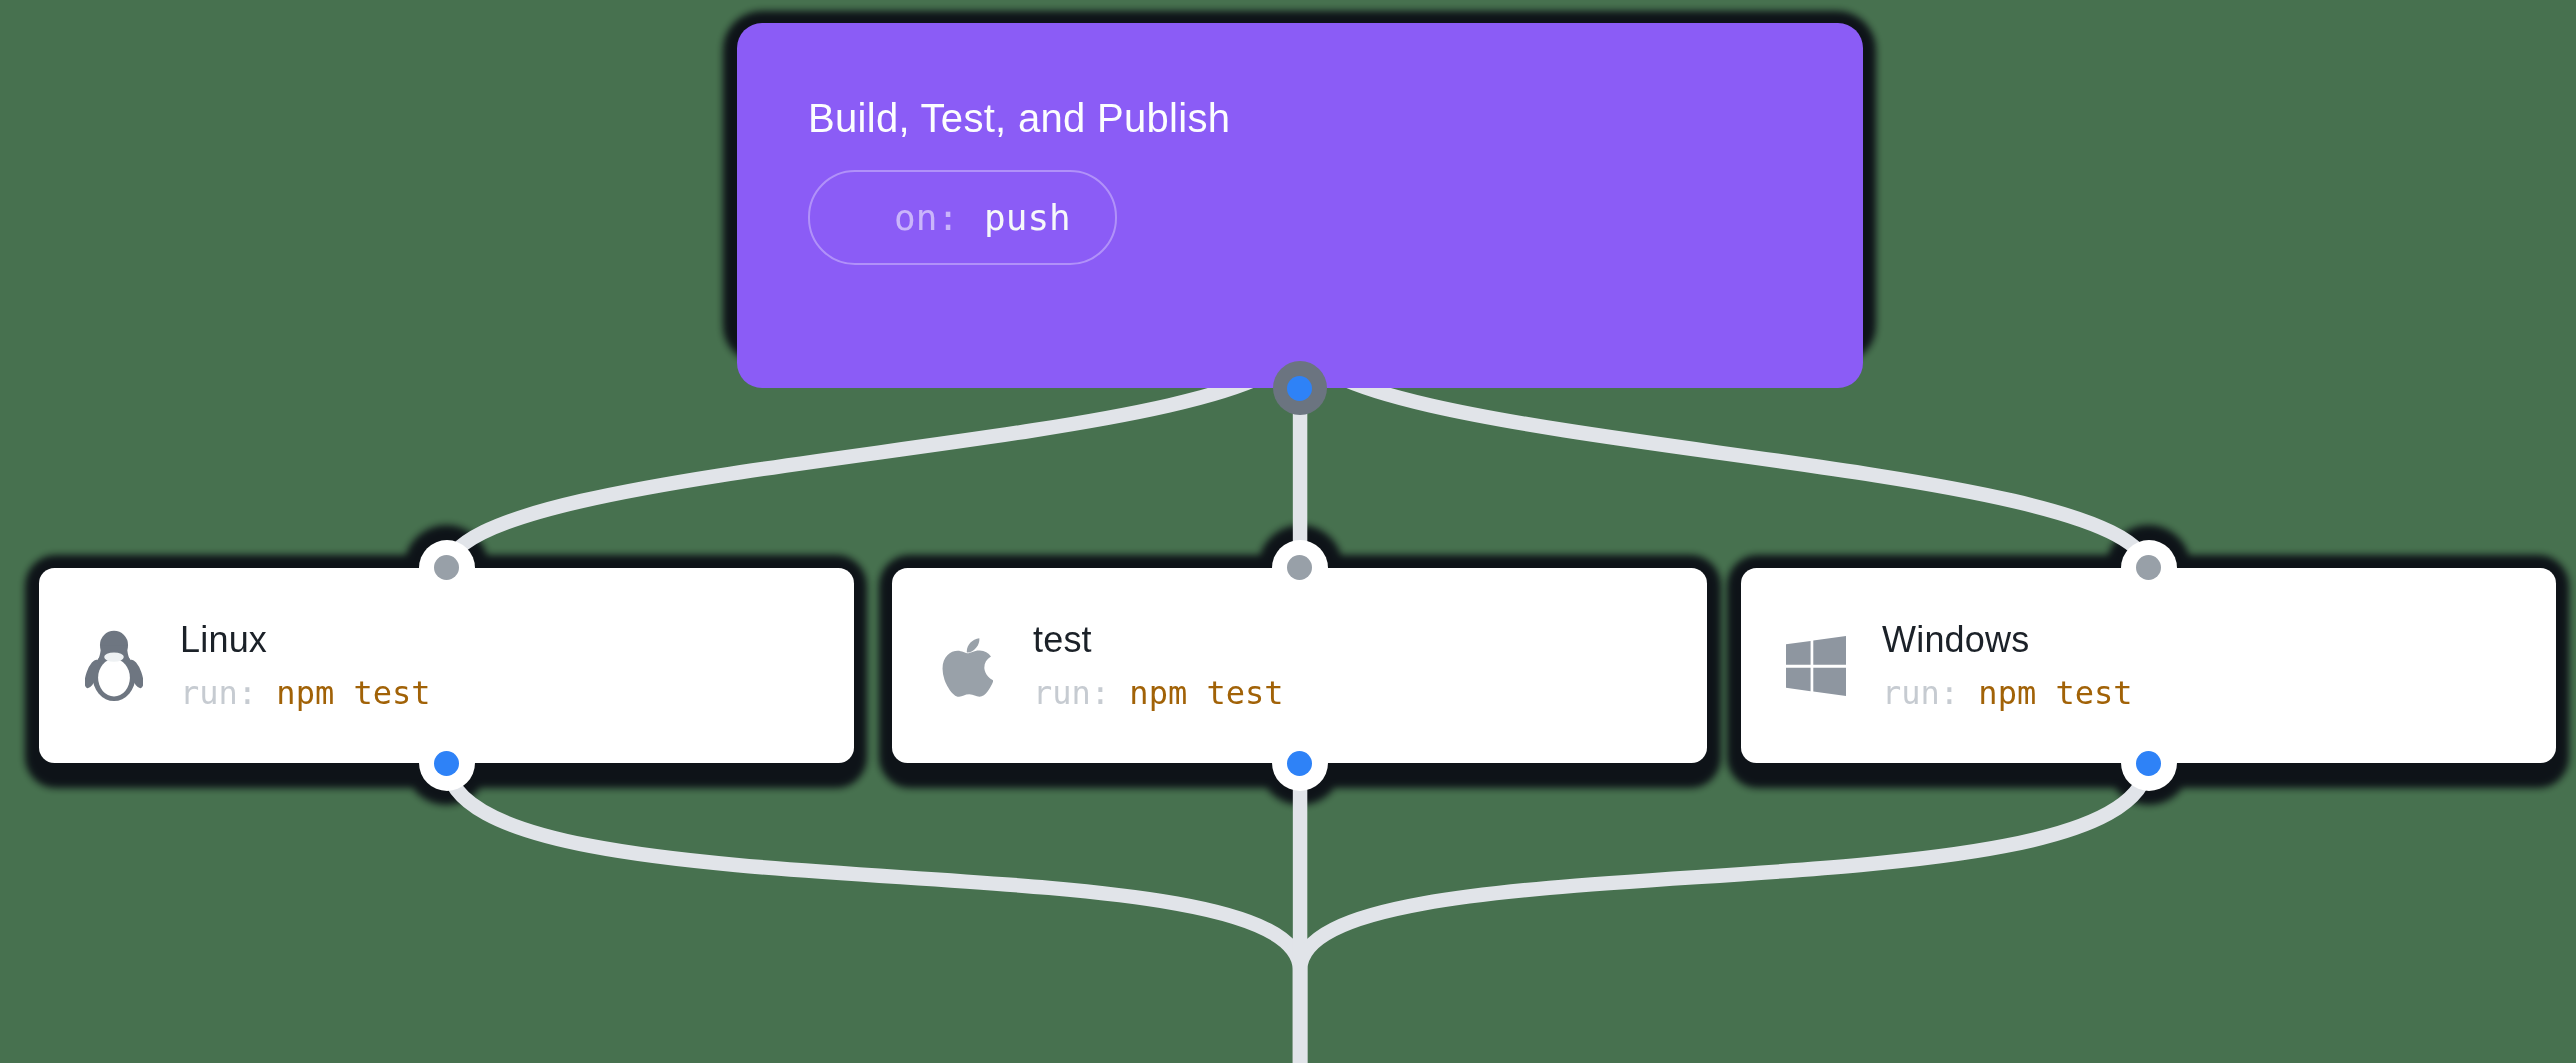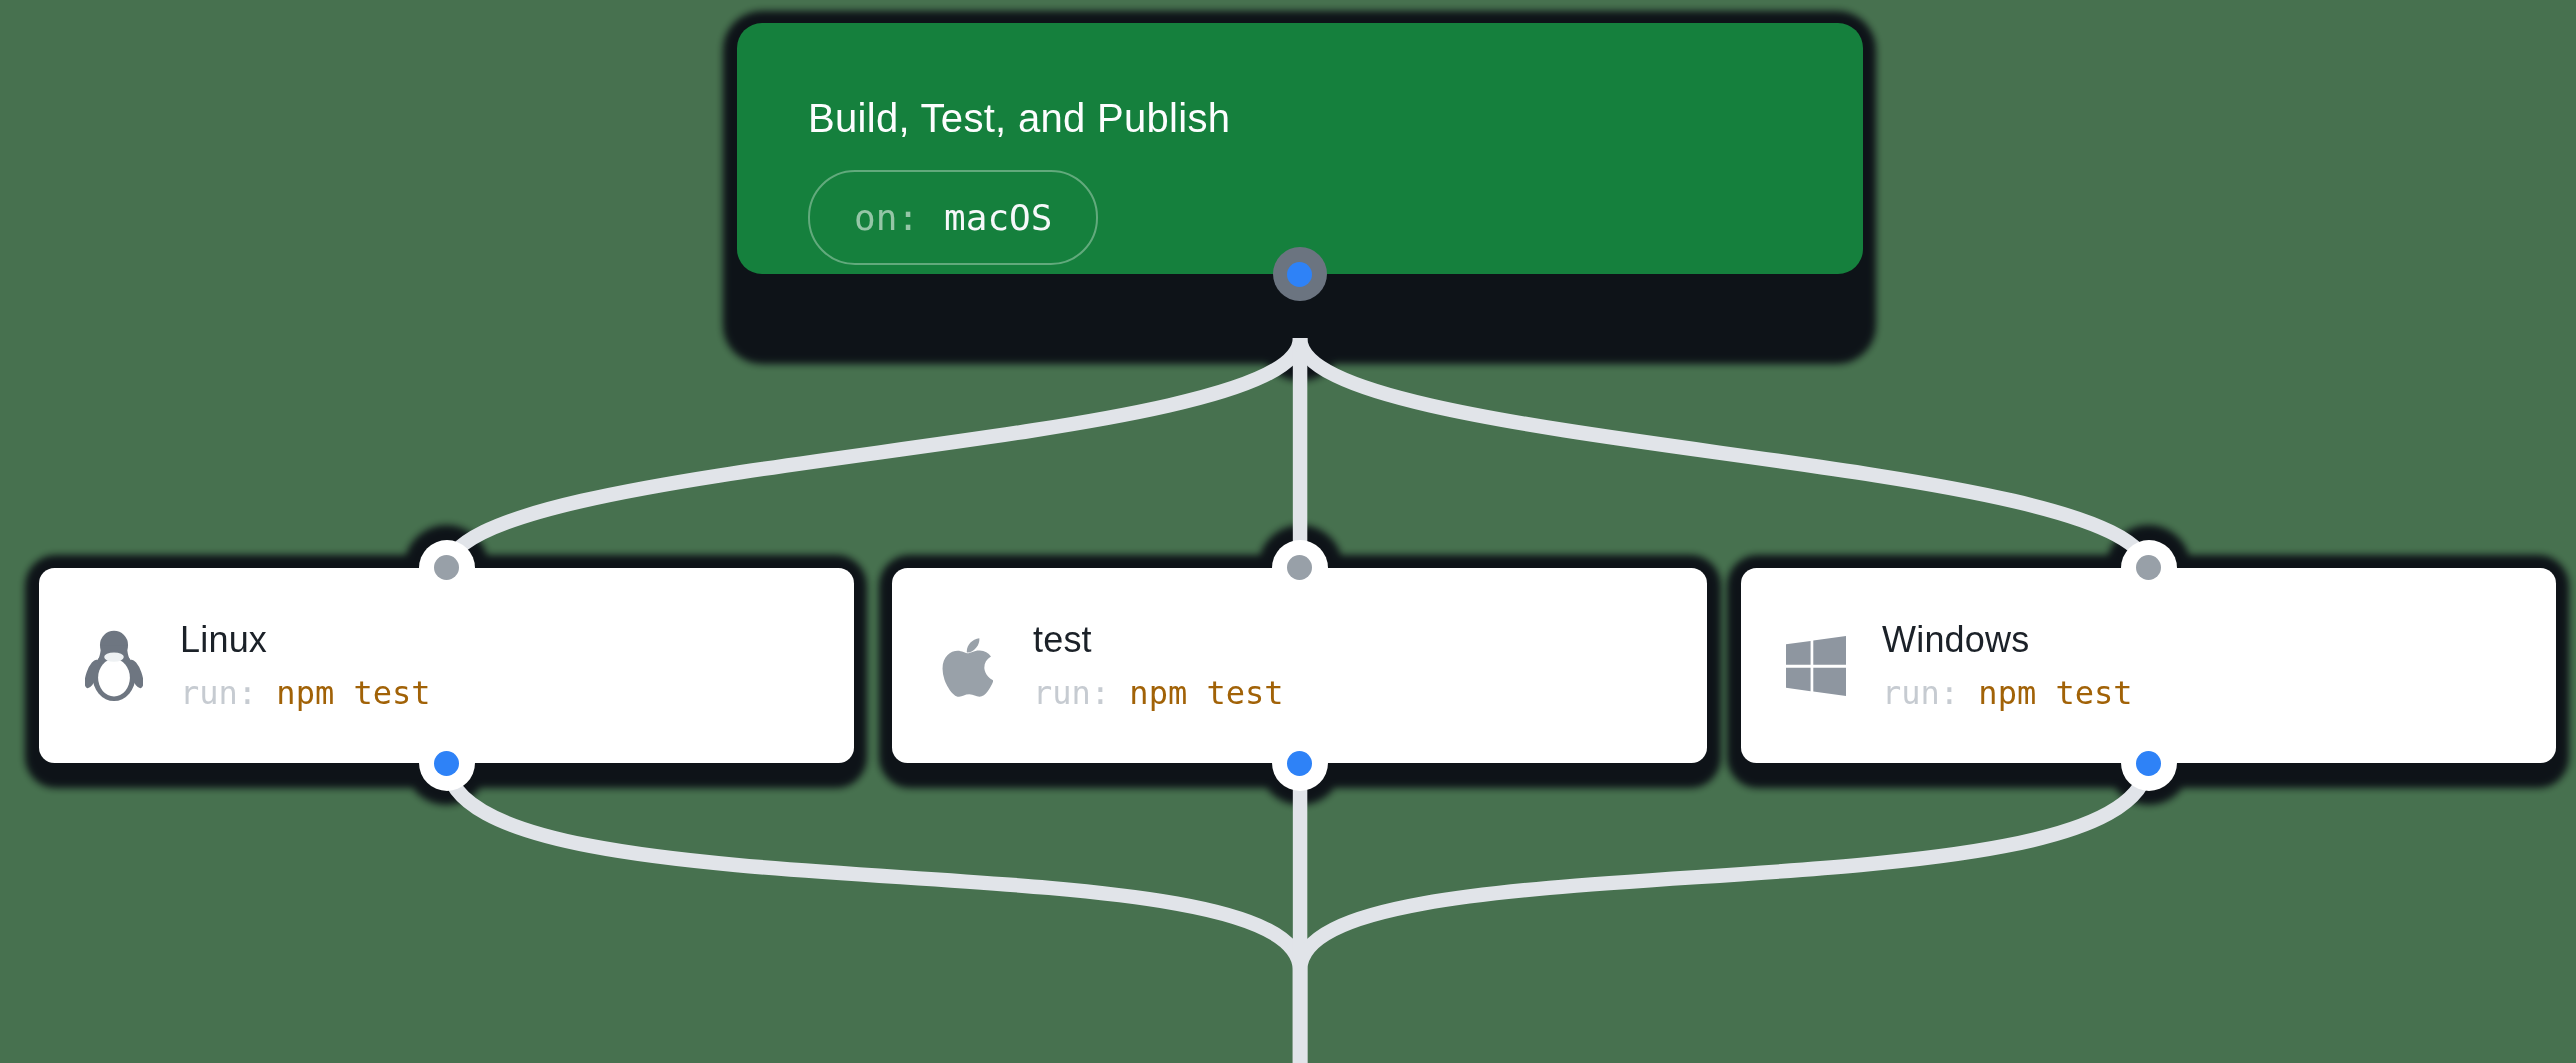--- a/index.html
+++ b/index.html
@@ -23,34 +23,34 @@
   .shadow-job{top:555px;width:842px;height:233px;border-radius:31px;}
   .shadow-job.pos-0{left:25px;}
   .shadow-job.pos-1{left:879px;}
   .shadow-job.pos-2{left:1727px;}
   
   .edges{position:absolute;left:0;top:0;}
   .edges path{stroke:#e1e4e9;stroke-width:15;fill:none;}
   
   .node{position:absolute;box-sizing:border-box;}
   .trigger-node{
-    left:737px;top:23px;width:1126px;height:251px;
-    background:#15803d;border-radius:25px;
+    left:737px;top:23px;width:1126px;height:365px;
+    background:#8b5cf6;border-radius:25px;
     padding:70px 0 0 71px;
   }
   .trigger-title{
     color:#fcfdfe;font-size:40px;font-weight:500;letter-spacing:0.3px;line-height:1.25;
   }
   .trigger-badge{
     display:inline-flex;align-items:center;gap:25px;
     margin-top:27px;height:95px;padding:0 44px;box-sizing:border-box;
     border:2.9px solid rgba(255,255,255,.33);border-radius:47px;
     font-family:"DejaVu Sans Mono","Liberation Mono",monospace;font-size:36px;
   }
-  .badge-key{color:rgba(255,255,255,.55);}
+  .badge-key{color:rgba(255,255,255,.55);margin-left:40px;}
   .badge-value{color:#f6f8fa;}
   .job-node{
     top:568px;width:815px;height:195px;background:#ffffff;border-radius:15.5px;
     display:flex;align-items:center;padding-left:44px;
   }
   .job-node.pos-0{left:39px;}
   .job-node.pos-1{left:892px;}
   .job-node.pos-2{left:1741px;}
   .job-icon{width:62px;margin-right:35px;display:flex;justify-content:center;align-items:center;}
   .job-text{display:flex;flex-direction:column;gap:12.6px;}
@@ -83,21 +83,21 @@
     <path d="M 1346 350 C 1346 468 2224 470 2224 592"></path>
     <path d="M 462 788 C 462 960 1346 860 1346 1005 L 1346 1101"></path>
     <path d="M 1346 788 L 1346 1101"></path>
     <path d="M 2224 788 C 2224 960 1346 860 1346 1005 L 1346 1101"></path>
   </svg>
 
   <div class="node trigger-node">
     <div class="trigger-title">Build, Test, and Publish</div>
     <div class="trigger-badge">
       <span class="badge-key">on:</span>
-      <span class="badge-value">macOS</span>
+      <span class="badge-value">push</span>
     </div>
     <div class="notch notch-gray"></div>
     <div class="port port-bottom"></div>
   </div>
 
   <div class="node job-node pos-0">
     <div class="notch notch-top"></div>
     <div class="notch notch-bottom"></div>
     <div class="job-icon">
       <svg width="58" height="73" viewBox="0 0 60 78">

